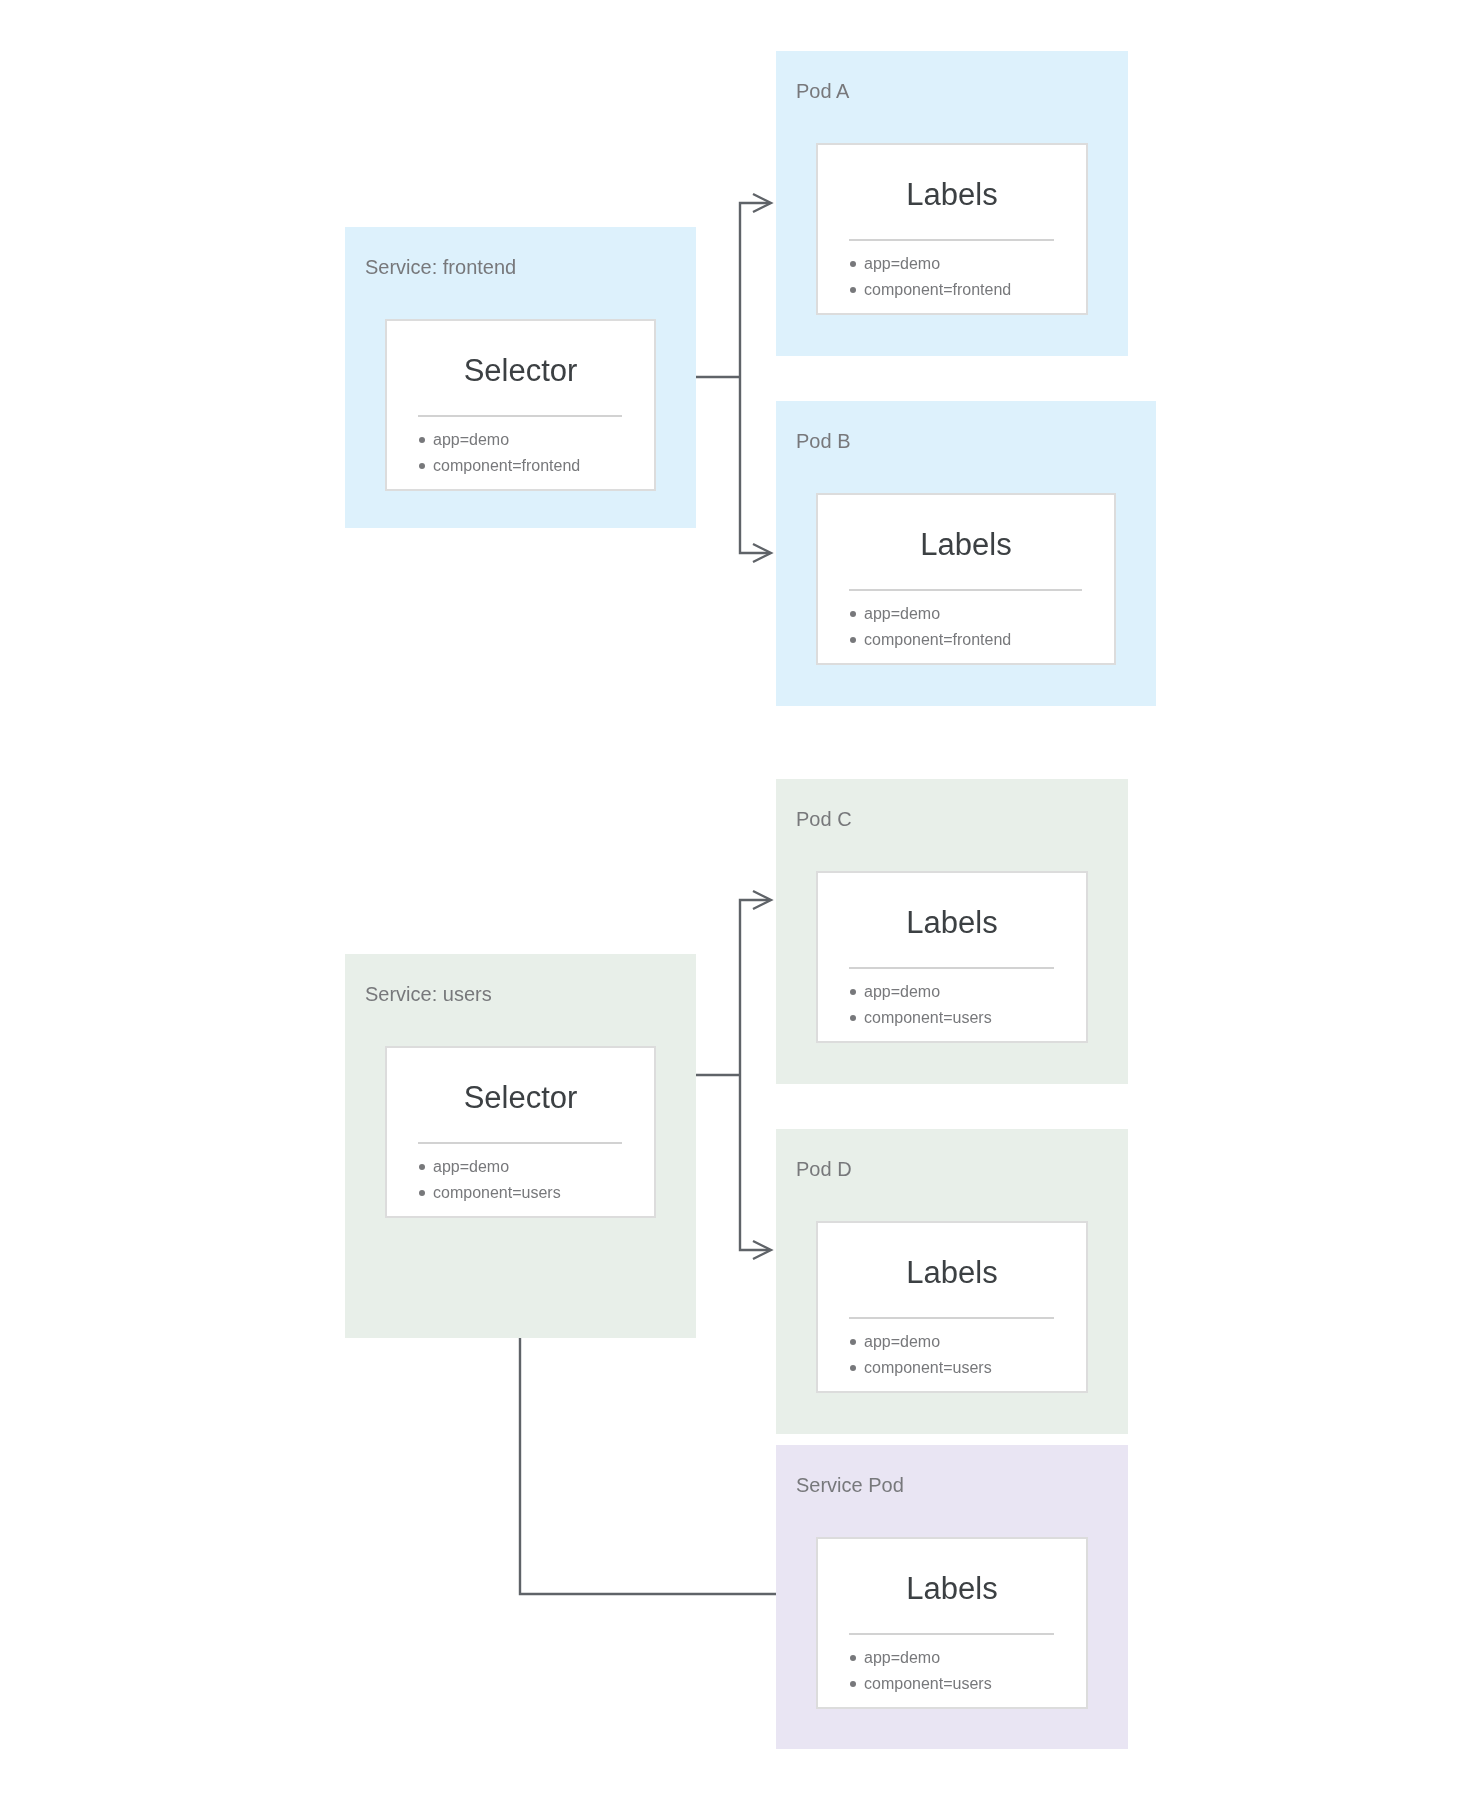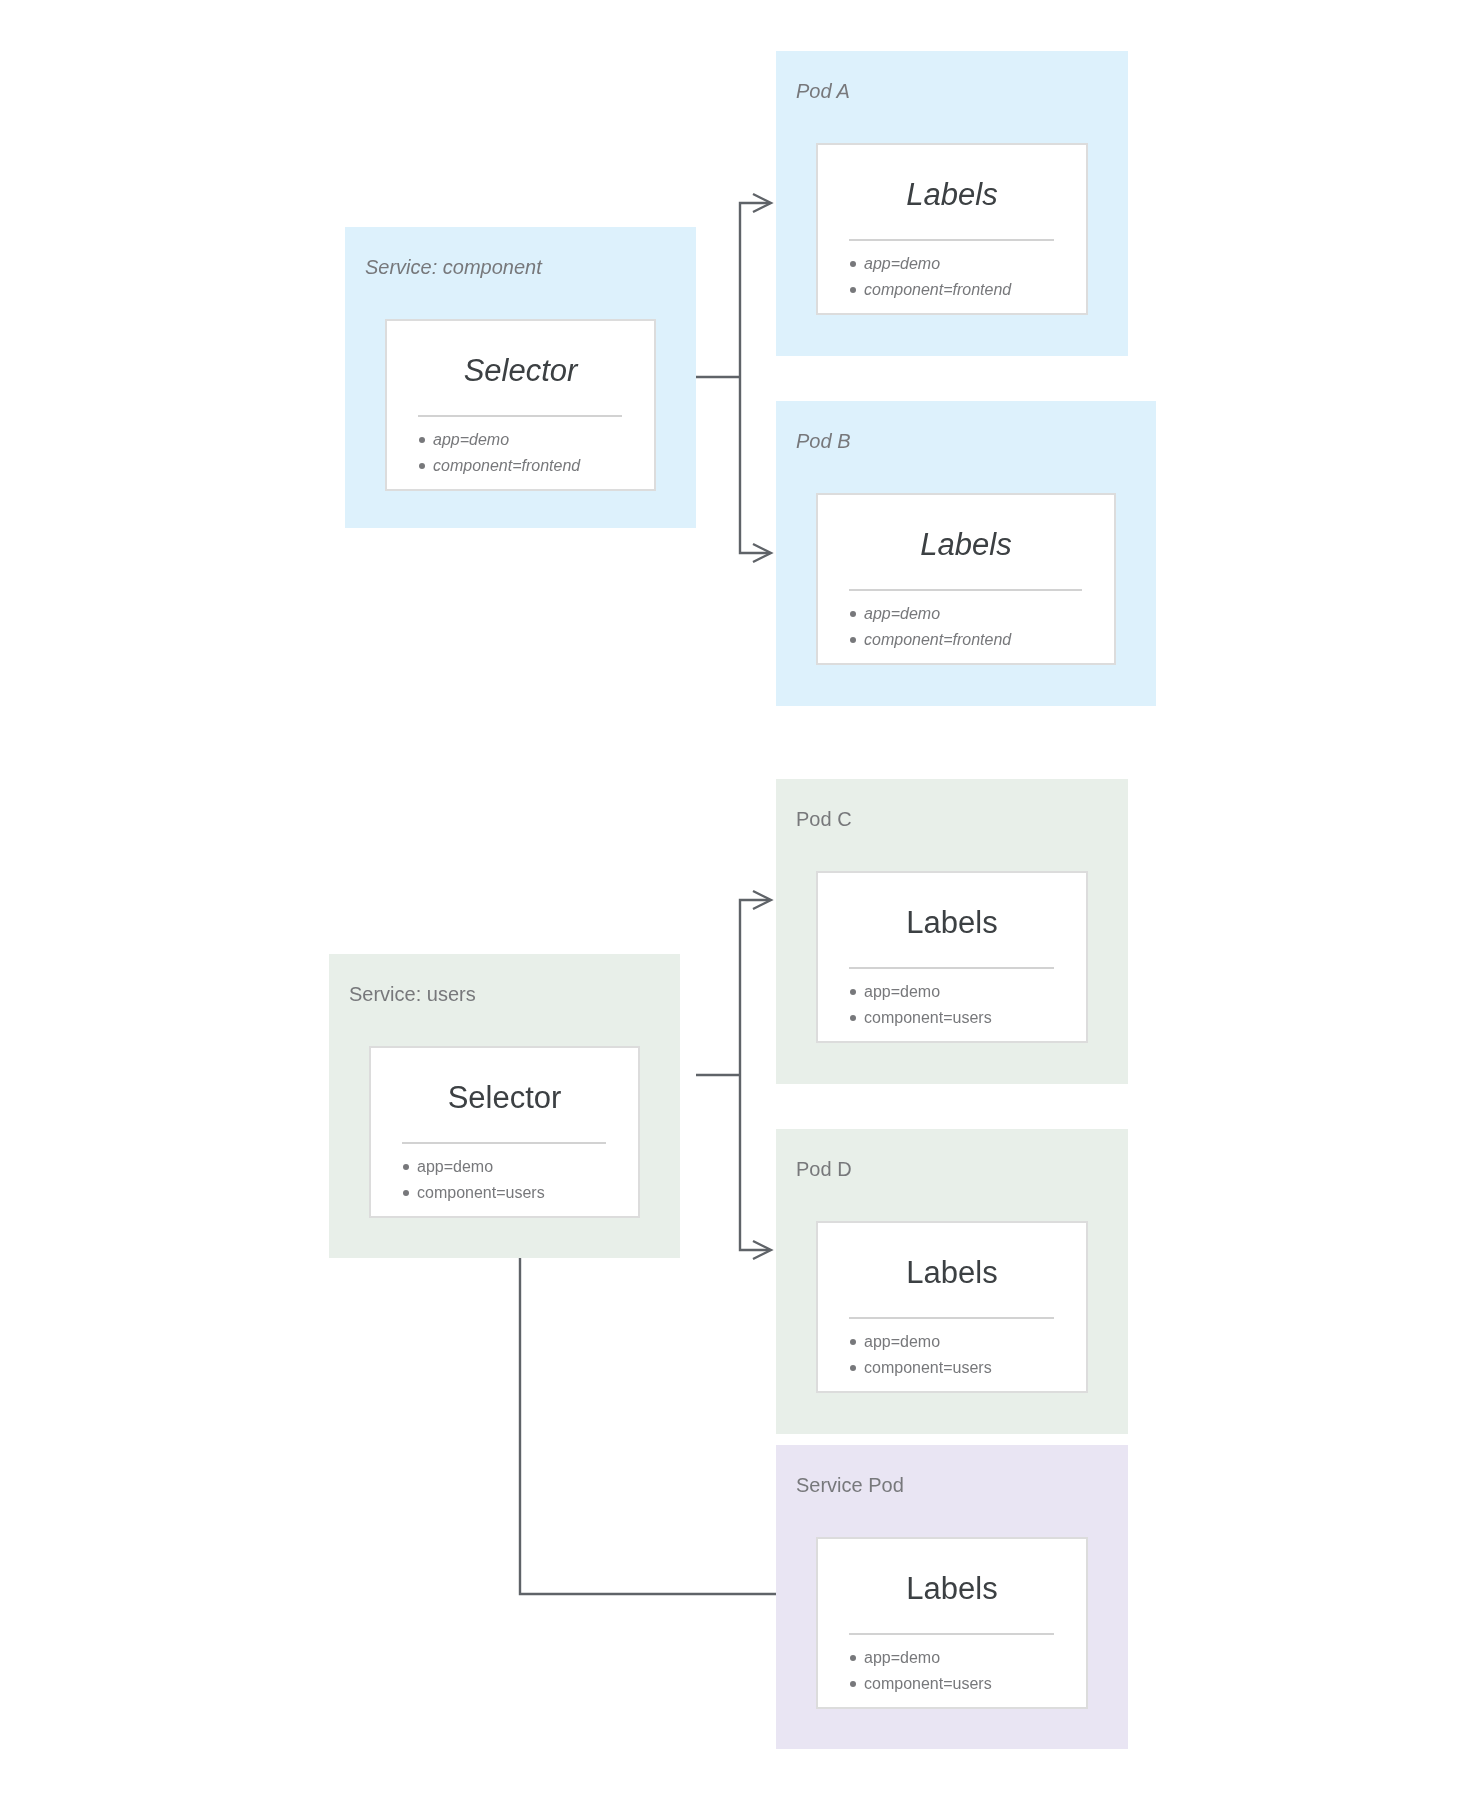--- a/index.html
+++ b/index.html
@@ -16,26 +16,26 @@
   html,body{background:#ffffff;}
   body{
     font-family:"Liberation Sans", sans-serif;
     width:1472px;height:1800px;position:relative;overflow:hidden;
   }
   .canvas{position:absolute;left:0;top:0;width:1472px;height:1800px;}
   .arrow-layer{position:absolute;left:0;top:0;pointer-events:none;}
   .arrow-layer path{stroke:var(--arrow);stroke-width:2.4;fill:none;}
 
   .card{position:absolute;}
-  .card.blue{background:var(--blue);font-style:italic;}
+  .card.blue{background:var(--blue);}
   .card.green{background:var(--green);margin-top:32px;}
   .card.purple{background:var(--purple);}
 
   .card-service-frontend{left:345px;top:227px;width:351px;height:301px;}
-  .card-service-users{left:329px;top:922px;width:351px;height:304px;}
+  .card-service-users{left:345px;top:922px;width:351px;height:384px;}
   .card-pod-a{left:776px;top:51px;width:352px;height:305px;}
   .card-pod-b{left:776px;top:401px;width:380px;height:305px;}
   .card-pod-c{left:776px;top:747px;width:352px;height:305px;}
   .card-pod-d{left:776px;top:1097px;width:352px;height:305px;}
   .card-client-pod{left:776px;top:1445px;width:352px;height:304px;}
 
   .card-title{
     position:absolute;left:20px;top:28px;
     font-size:20px;line-height:24px;color:var(--muted);
     white-space:nowrap;
@@ -85,21 +85,21 @@
       <path d="M740 1075 V1250 H770"></path>
       <path d="M753 1241 L771 1250 L753 1259"></path>
     </g>
     <g>
       <path d="M776 1594 H520 V1234"></path>
       <path d="M511 1250 L520 1232 L529 1250"></path>
     </g>
   </svg>
 
   <div class="card blue card-service-frontend">
-    <div class="card-title">Service: component</div>
+    <div class="card-title">Service: frontend</div>
     <div class="inner">
       <div class="inner-heading">Selector</div>
       <div class="divider"></div>
       <ul class="bullets">
         <li>app=demo</li>
         <li>component=frontend</li>
       </ul>
     </div>
   </div>
 

